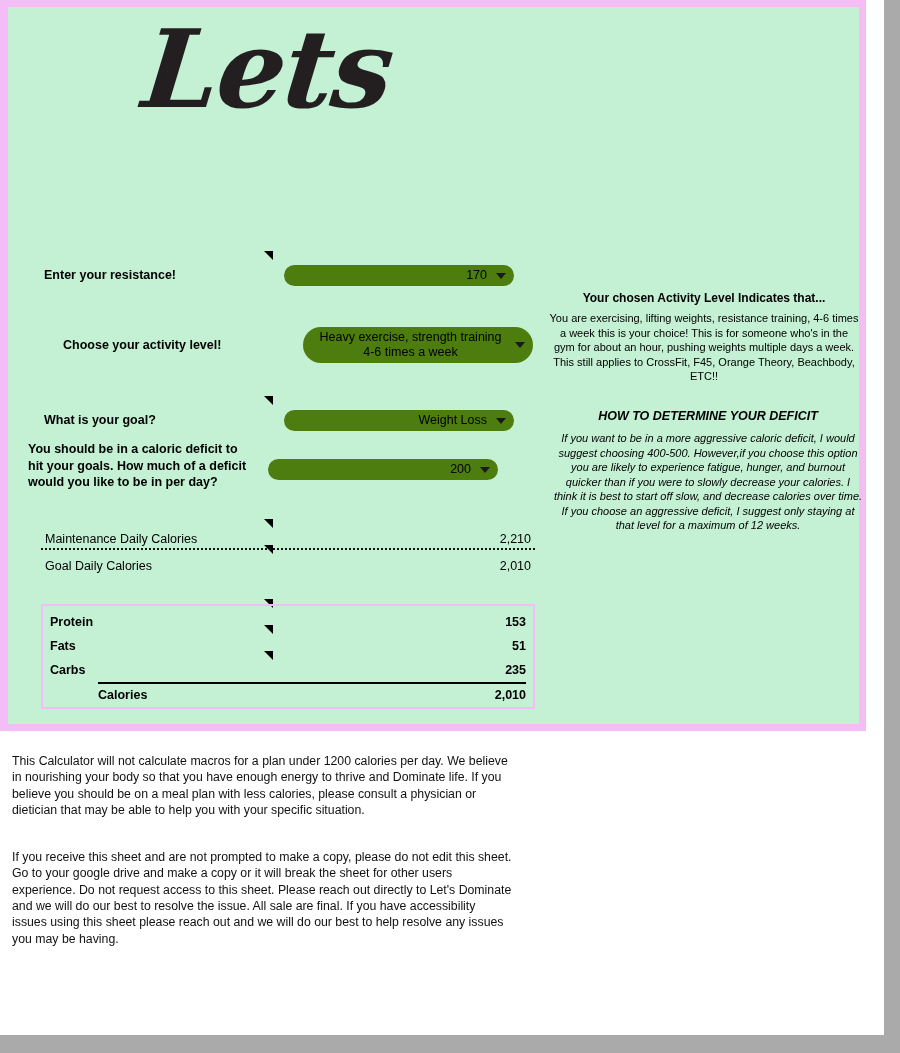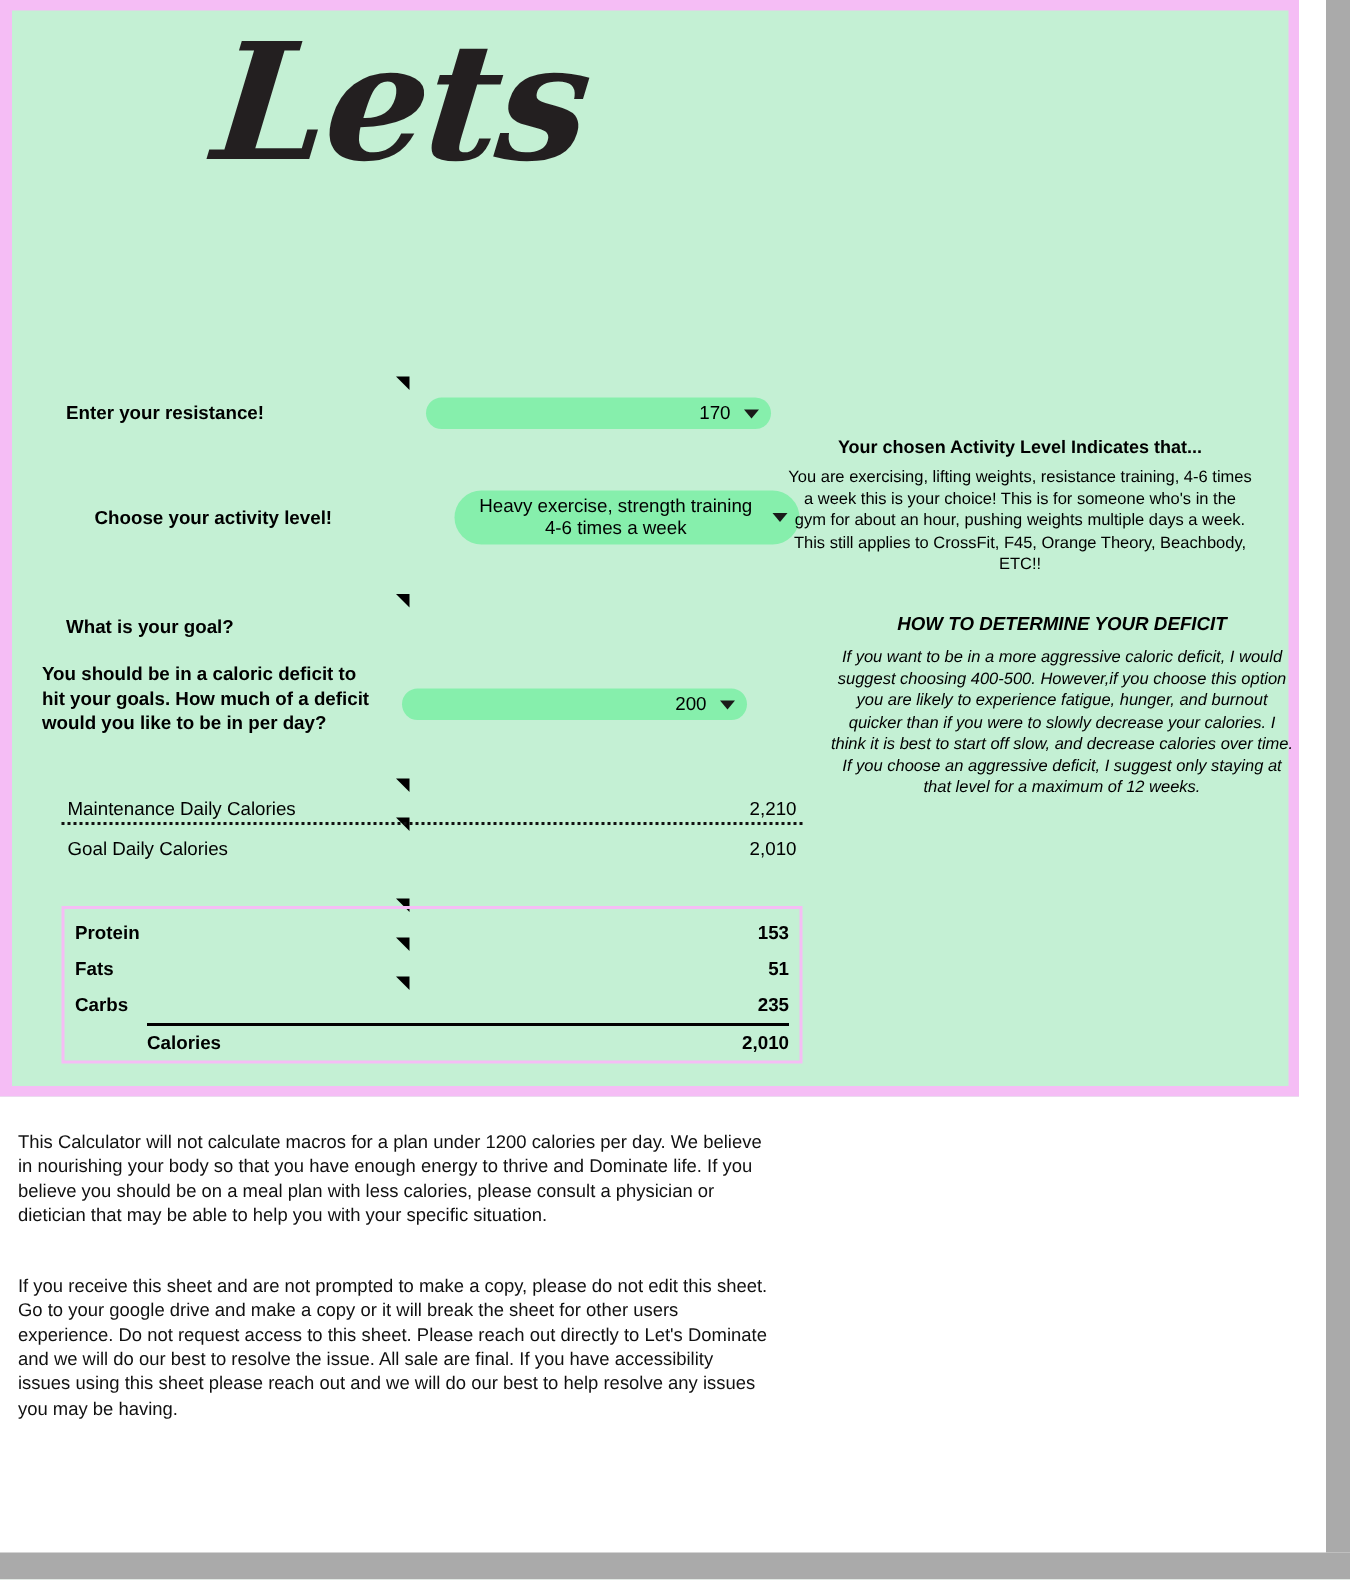--- a/index.html
+++ b/index.html
@@ -83,21 +83,21 @@
     display: flex;
     align-items: center;
   }
   .q-label {
     font-size: 12.5px;
     font-weight: bold;
     color: #000;
     line-height: 1.32;
   }
   .dropdown {
-    background: #86efac;
+    background: #4d7c0f;
     border-radius: 14px;
     height: 21px;
     display: flex;
     align-items: center;
     justify-content: center;
     padding: 0 8px 0 12px;
     font-size: 12.5px;
     color: #000;
   }
   .dropdown.tall {
@@ -201,20 +201,24 @@
     <div class="form-row" style="left:36px; top:320px; width:475px;margin-left:19px;">
       <div class="q-label" style="width:240px;">Choose your activity level!</div>
       <div class="dropdown tall" style="width:230px;">
         <span class="dd-text"><span>Heavy exercise, strength training</span><br><span>4-6 times a week</span></span>
         <span class="caret"></span>
       </div>
     </div>
 
     <div class="form-row" style="left:36px; top:403px; width:475px;">
       <div class="q-label" style="width:240px;">What is your goal?</div>
+      <div class="dropdown" style="width:230px;">
+        <span class="dd-text right">Weight Loss</span>
+        <span class="caret"></span>
+      </div>
     </div>
 
     <div class="form-row" style="left:20px; top:434px; width:475px; align-items:flex-start;">
       <div class="q-label" style="width:222px;">You should be in a caloric deficit to hit your goals.  How much of a deficit would you like to be in per day?</div>
       <div class="dropdown" style="width:230px; margin-left:18px; margin-top:18px;">
         <span class="dd-text right">200</span>
         <span class="caret"></span>
       </div>
     </div>
 
@@ -240,21 +244,21 @@
       <div class="macro-row">
         <span>Carbs</span>
         <span>235</span>
       </div>
       <div class="macro-row total">
         <span>Calories</span>
         <span>2,010</span>
       </div>
     </div>
 
-    <div class="info-block" style="left:517px; top:284px; width:310px;">
+    <div class="info-block" style="left:541px; top:284px; width:310px;">
       <div class="info-title">Your chosen Activity Level Indicates that...</div>
       <div class="info-body">You are exercising, lifting weights, resistance training, 4-6 times a week this is your choice! This is for someone who's in the gym for about an hour, pushing weights multiple days a week. This still applies to CrossFit, F45, Orange Theory, Beachbody, ETC!!</div>
     </div>
 
     <div class="info-block" style="left:545px; top:402px; width:310px;">
       <div class="info-title ital">HOW TO DETERMINE YOUR DEFICIT</div>
       <div class="info-body ital" style="margin-top:8px;">If you want to be in a more aggressive caloric deficit, I would suggest choosing 400-500.  However,if you choose this option you are likely to experience fatigue, hunger, and burnout quicker than if you were to slowly decrease your calories.  I think it is best to start off slow, and decrease calories over time.  If you choose an aggressive deficit, I suggest only staying at that level for a maximum of 12 weeks.</div>
     </div>
 
   </div>

